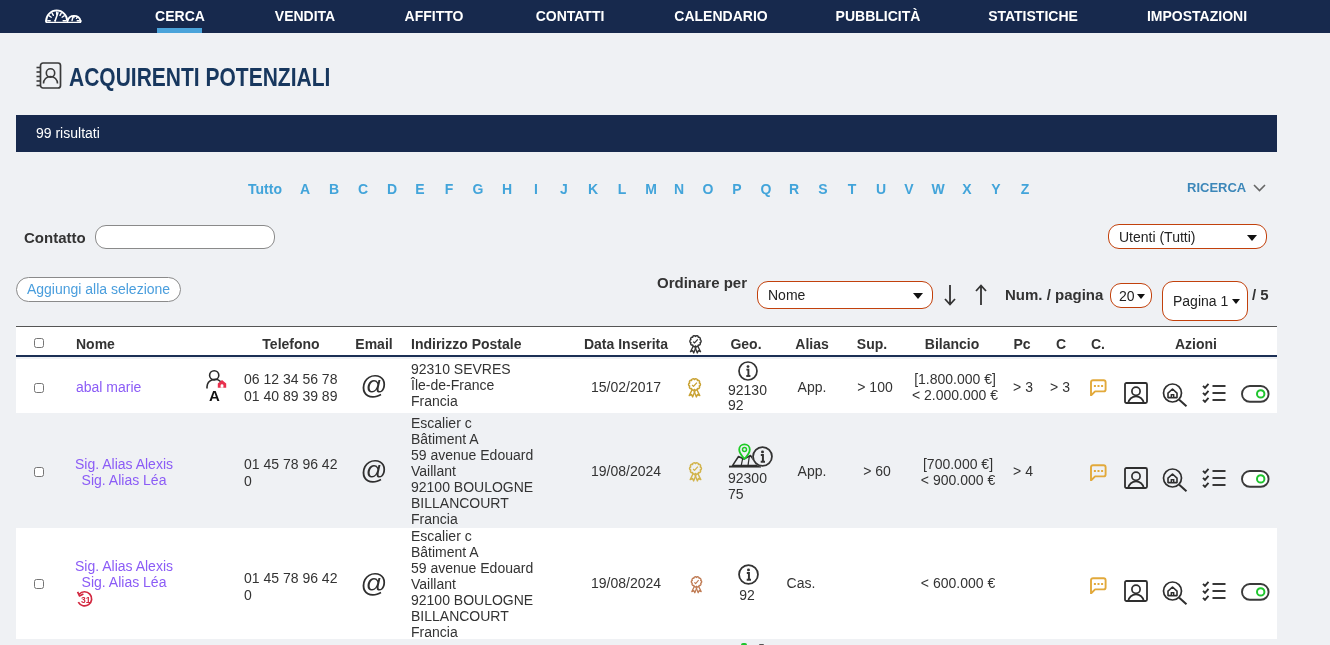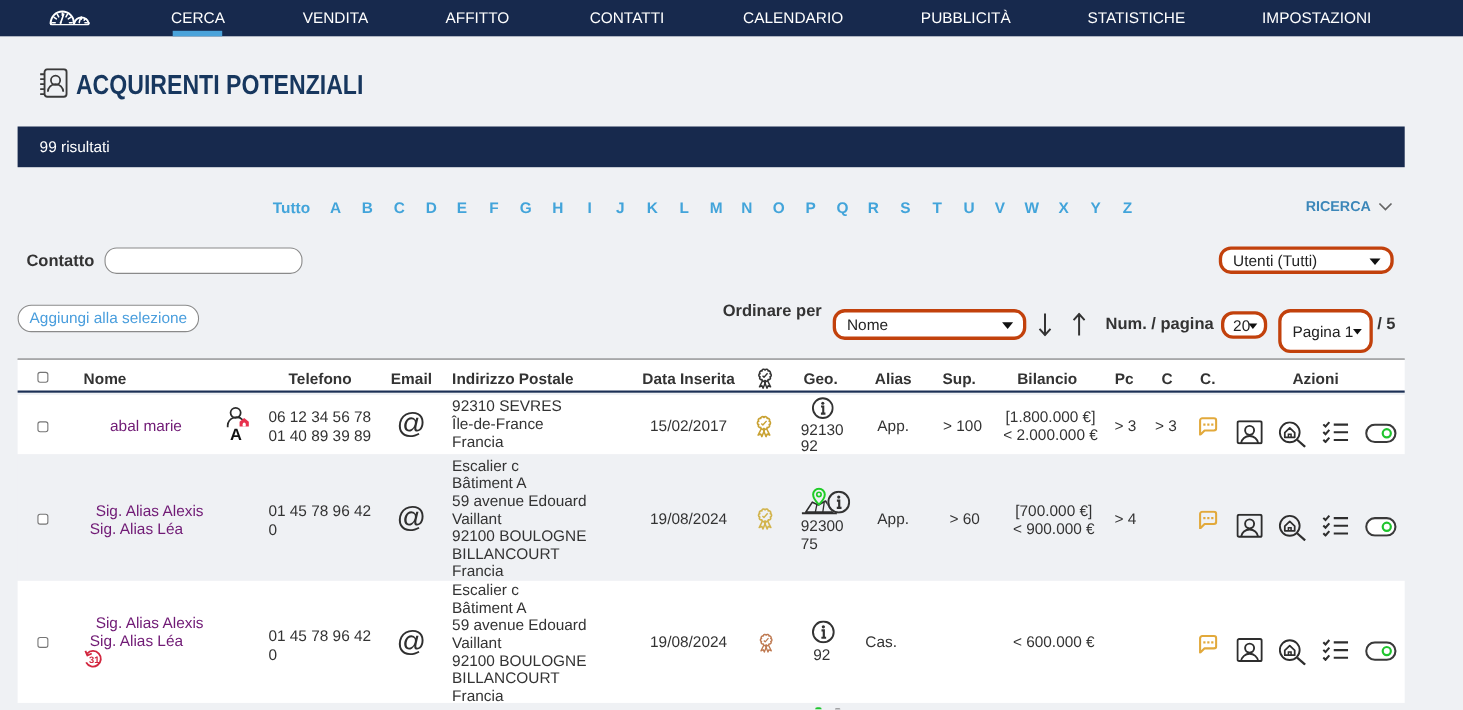--- a/index.html
+++ b/index.html
@@ -1,51 +1,51 @@
 <!DOCTYPE html>
 <html><head>
 <meta charset="utf-8">
 <style>
 * { margin:0; padding:0; box-sizing:border-box; }
 html,body { width:1330px; height:645px; }
 body { background:#eff1f4; font-family:"Liberation Sans",sans-serif; position:relative; overflow:hidden; color:#333; }
 .abs { position:absolute; }
 
 #nav { position:absolute; left:0; top:0; width:1330px; height:33px; background:#17294d; }
-.navitem { position:absolute; top:0; height:33px; line-height:33px; color:#fff; font-size:14px; font-weight:normal; transform:translateX(-50%); white-space:nowrap; }
+.navitem { position:absolute; top:0; height:33px; line-height:33px; color:#fff; font-size:14px; font-weight:bold; transform:translateX(-50%); white-space:nowrap; }
 #cercaline { position:absolute; left:157px; top:28px; width:45px; height:5px; background:#4aa3da; }
 
 #title { position:absolute; left:69px; top:63px; font-size:25px; font-weight:bold; color:#17375e; white-space:nowrap; transform:scaleX(0.84); transform-origin:left top; }
 
 #results { position:absolute; left:16px; top:115px; width:1261px; height:37px; background:#17294d; color:#fff; font-size:14px; line-height:37px; padding-left:20px; }
 
 #alpha { position:absolute; left:0; top:181px; width:1330px; height:18px; }
 .alpha-l { position:absolute; top:0; transform:translateX(-50%); font-size:14px; font-weight:bold; color:#42a4da; }
 #tutto { position:absolute; left:248px; top:0; font-size:14px; font-weight:bold; color:#42a4da; }
 #ricerca { position:absolute; left:1187px; top:180px; font-size:13px; font-weight:bold; color:#3c87b9; }
 
 #lbl-contatto { position:absolute; left:24px; top:229px; font-size:15px; font-weight:bold; color:#333; }
 #inp-contatto { position:absolute; left:95px; top:225px; width:180px; height:24px; background:#fff; border:1px solid #8a8a8a; border-radius:11px; }
-.sel { position:absolute; background:#fff; border:3px solid #c2410c; border-radius:11px; font-size:14px; color:#222; }
+.sel { position:absolute; background:#fff; border:1px solid #c2410c; border-radius:11px; font-size:14px; color:#222; }
 .sel .t { position:absolute; left:10px; top:50%; transform:translateY(-50%); white-space:nowrap; }
 .sel .a { position:absolute; right:9px; top:50%; margin-top:-2px; width:0; height:0; border-left:5px solid transparent; border-right:5px solid transparent; border-top:6px solid #111; }
 
 #btn-agg { position:absolute; left:16px; top:277px; width:165px; height:25px; background:#fff; border:1px solid #8a8a8a; border-radius:13px; color:#4a9edd; font-size:14px; text-align:center; line-height:23px; }
 .blbl { position:absolute; font-size:15px; font-weight:bold; color:#333; }
 .arrow { position:absolute; }
 
 #tbl-top { position:absolute; left:16px; top:326px; width:1261px; height:1px; background:#555; }
 #thead { position:absolute; left:16px; top:327px; width:1261px; height:30px; background:#fff; border-bottom:2px solid #1b2f55; }
 #row1 { position:absolute; left:16px; top:359px; width:1261px; height:54px; background:#fff; }
 #row2 { position:absolute; left:16px; top:413px; width:1261px; height:115px; background:#eff1f4; }
 #row3 { position:absolute; left:16px; top:528px; width:1261px; height:111px; background:#fff; }
 .hc { position:absolute; font-size:14px; font-weight:bold; color:#333; transform:translateX(-50%); white-space:nowrap; top:336px; }
 .cell { position:absolute; font-size:14px; color:#333; white-space:nowrap; }
 .ctr { transform:translateX(-50%); text-align:center; }
-.link { color:#701a75;margin-left:24px; }
+.link { color:#8b5cf6; }
 .cb { position:absolute; left:34px; width:10px; height:10px; border:1.3px solid #757575; border-radius:2.5px; background:#fff; }
 </style>
 </head>
 <body>
 
 <div id="nav">
   <svg class="abs" style="left:44px;top:2.5px" width="38" height="20.5" viewBox="0 0 54 29" preserveAspectRatio="none">
     <g fill="none" stroke="#fff" stroke-width="2.6" stroke-linecap="round">
       <path d="M3,25.5 A15,15 0 0 1 33,25.5"></path>
       <path d="M33.5,25.5 A9.5,9.5 0 0 1 52,25.5"></path>

